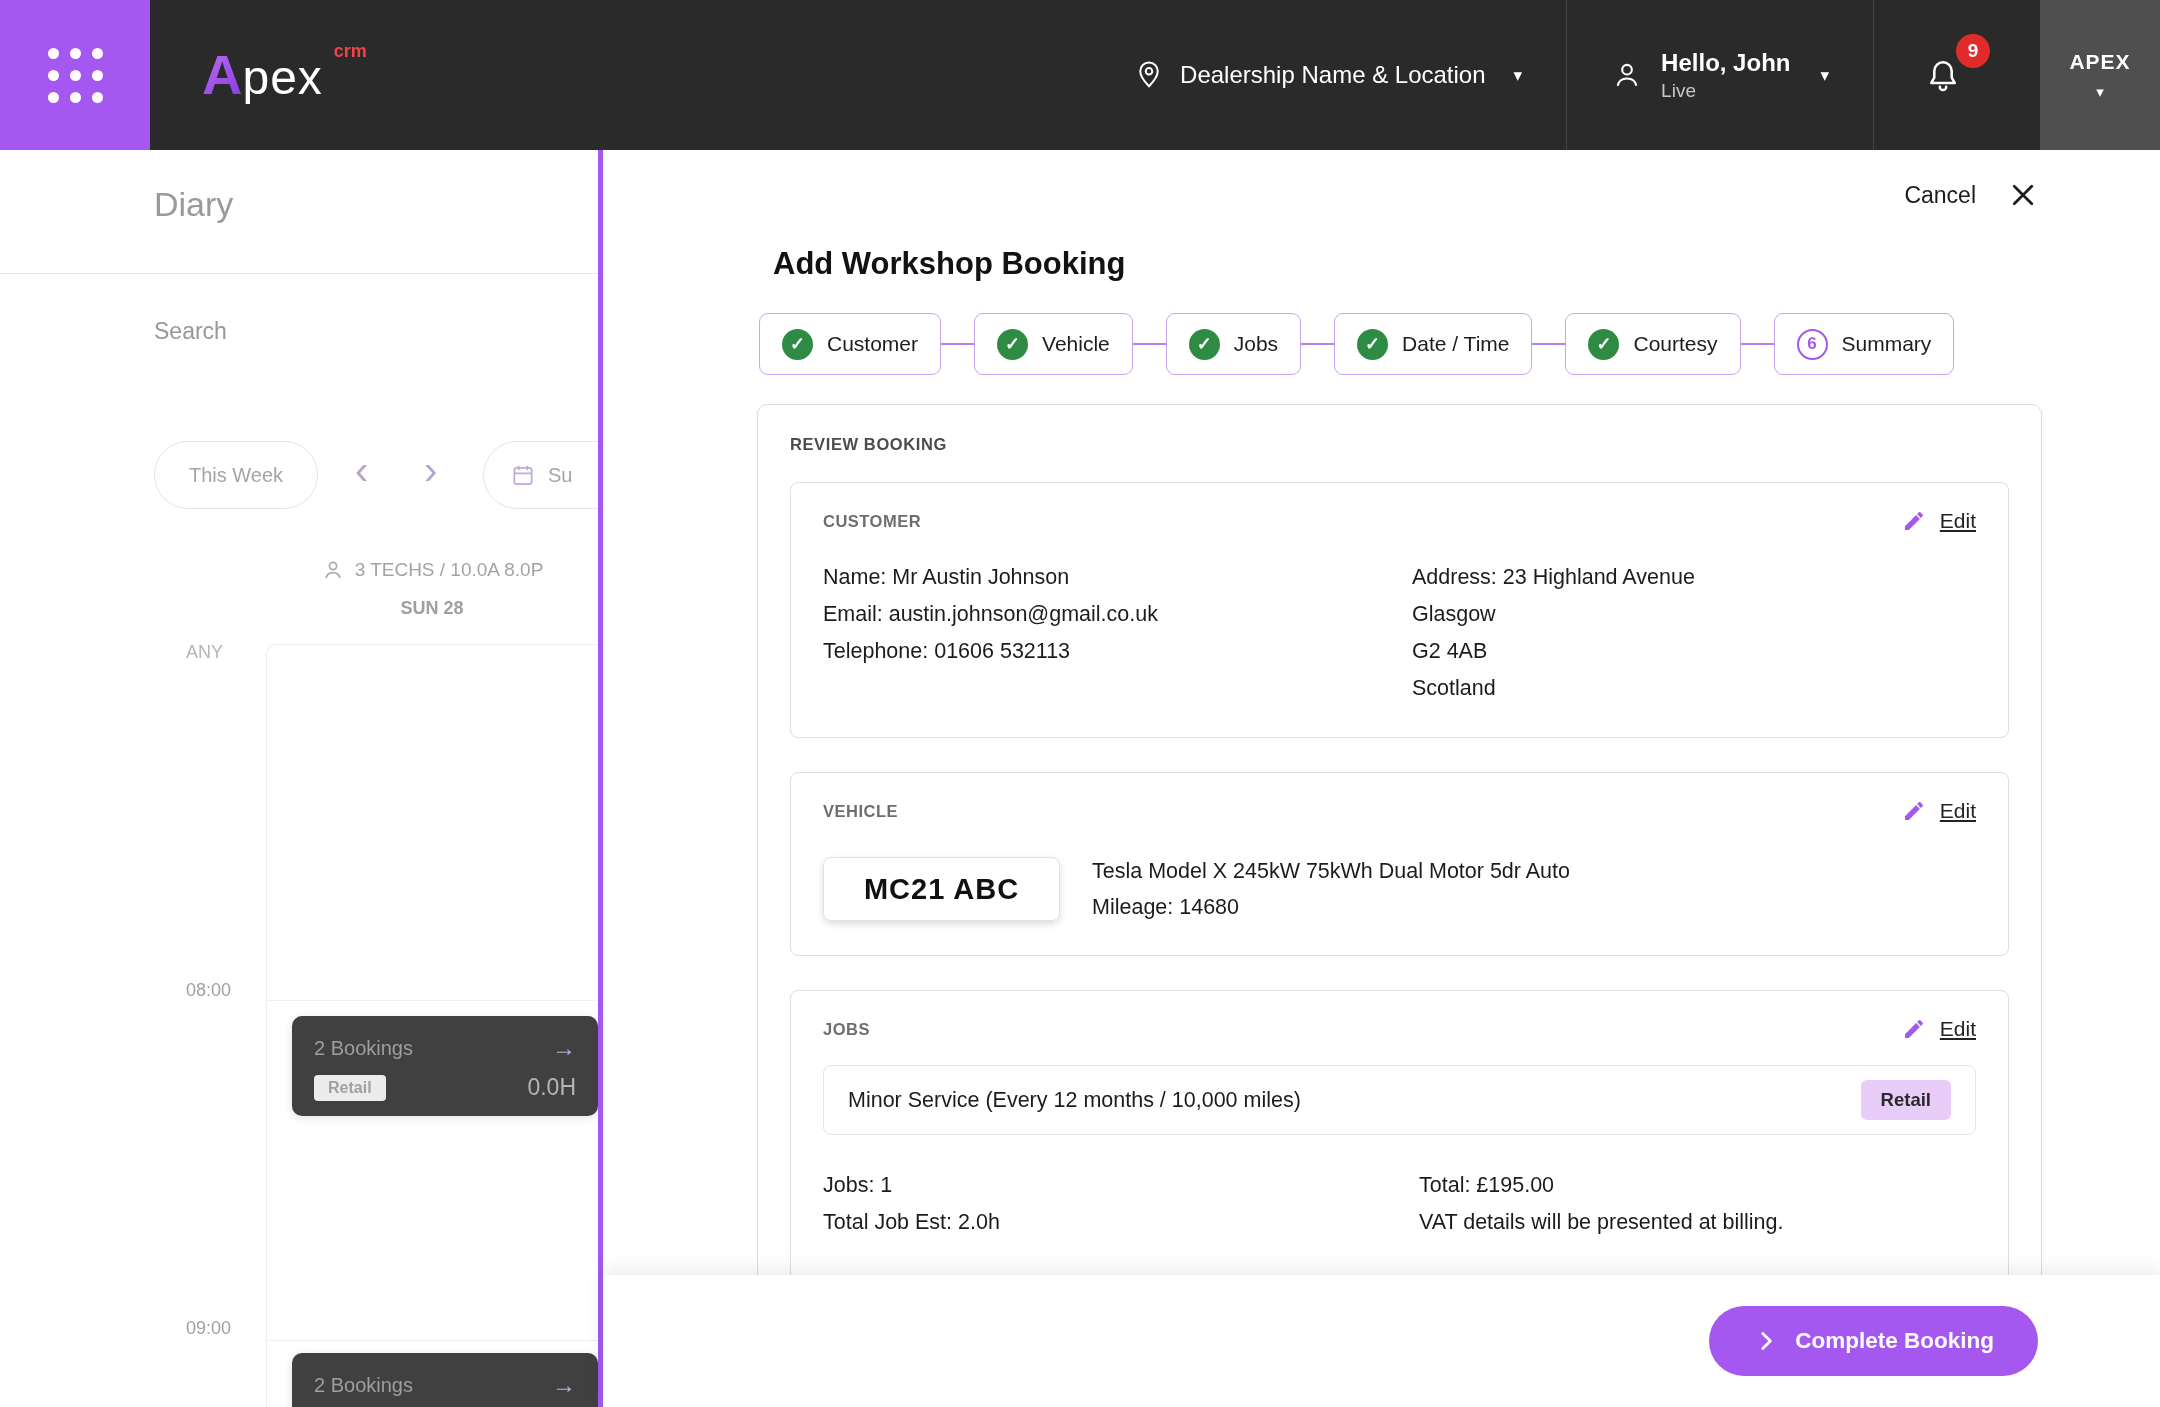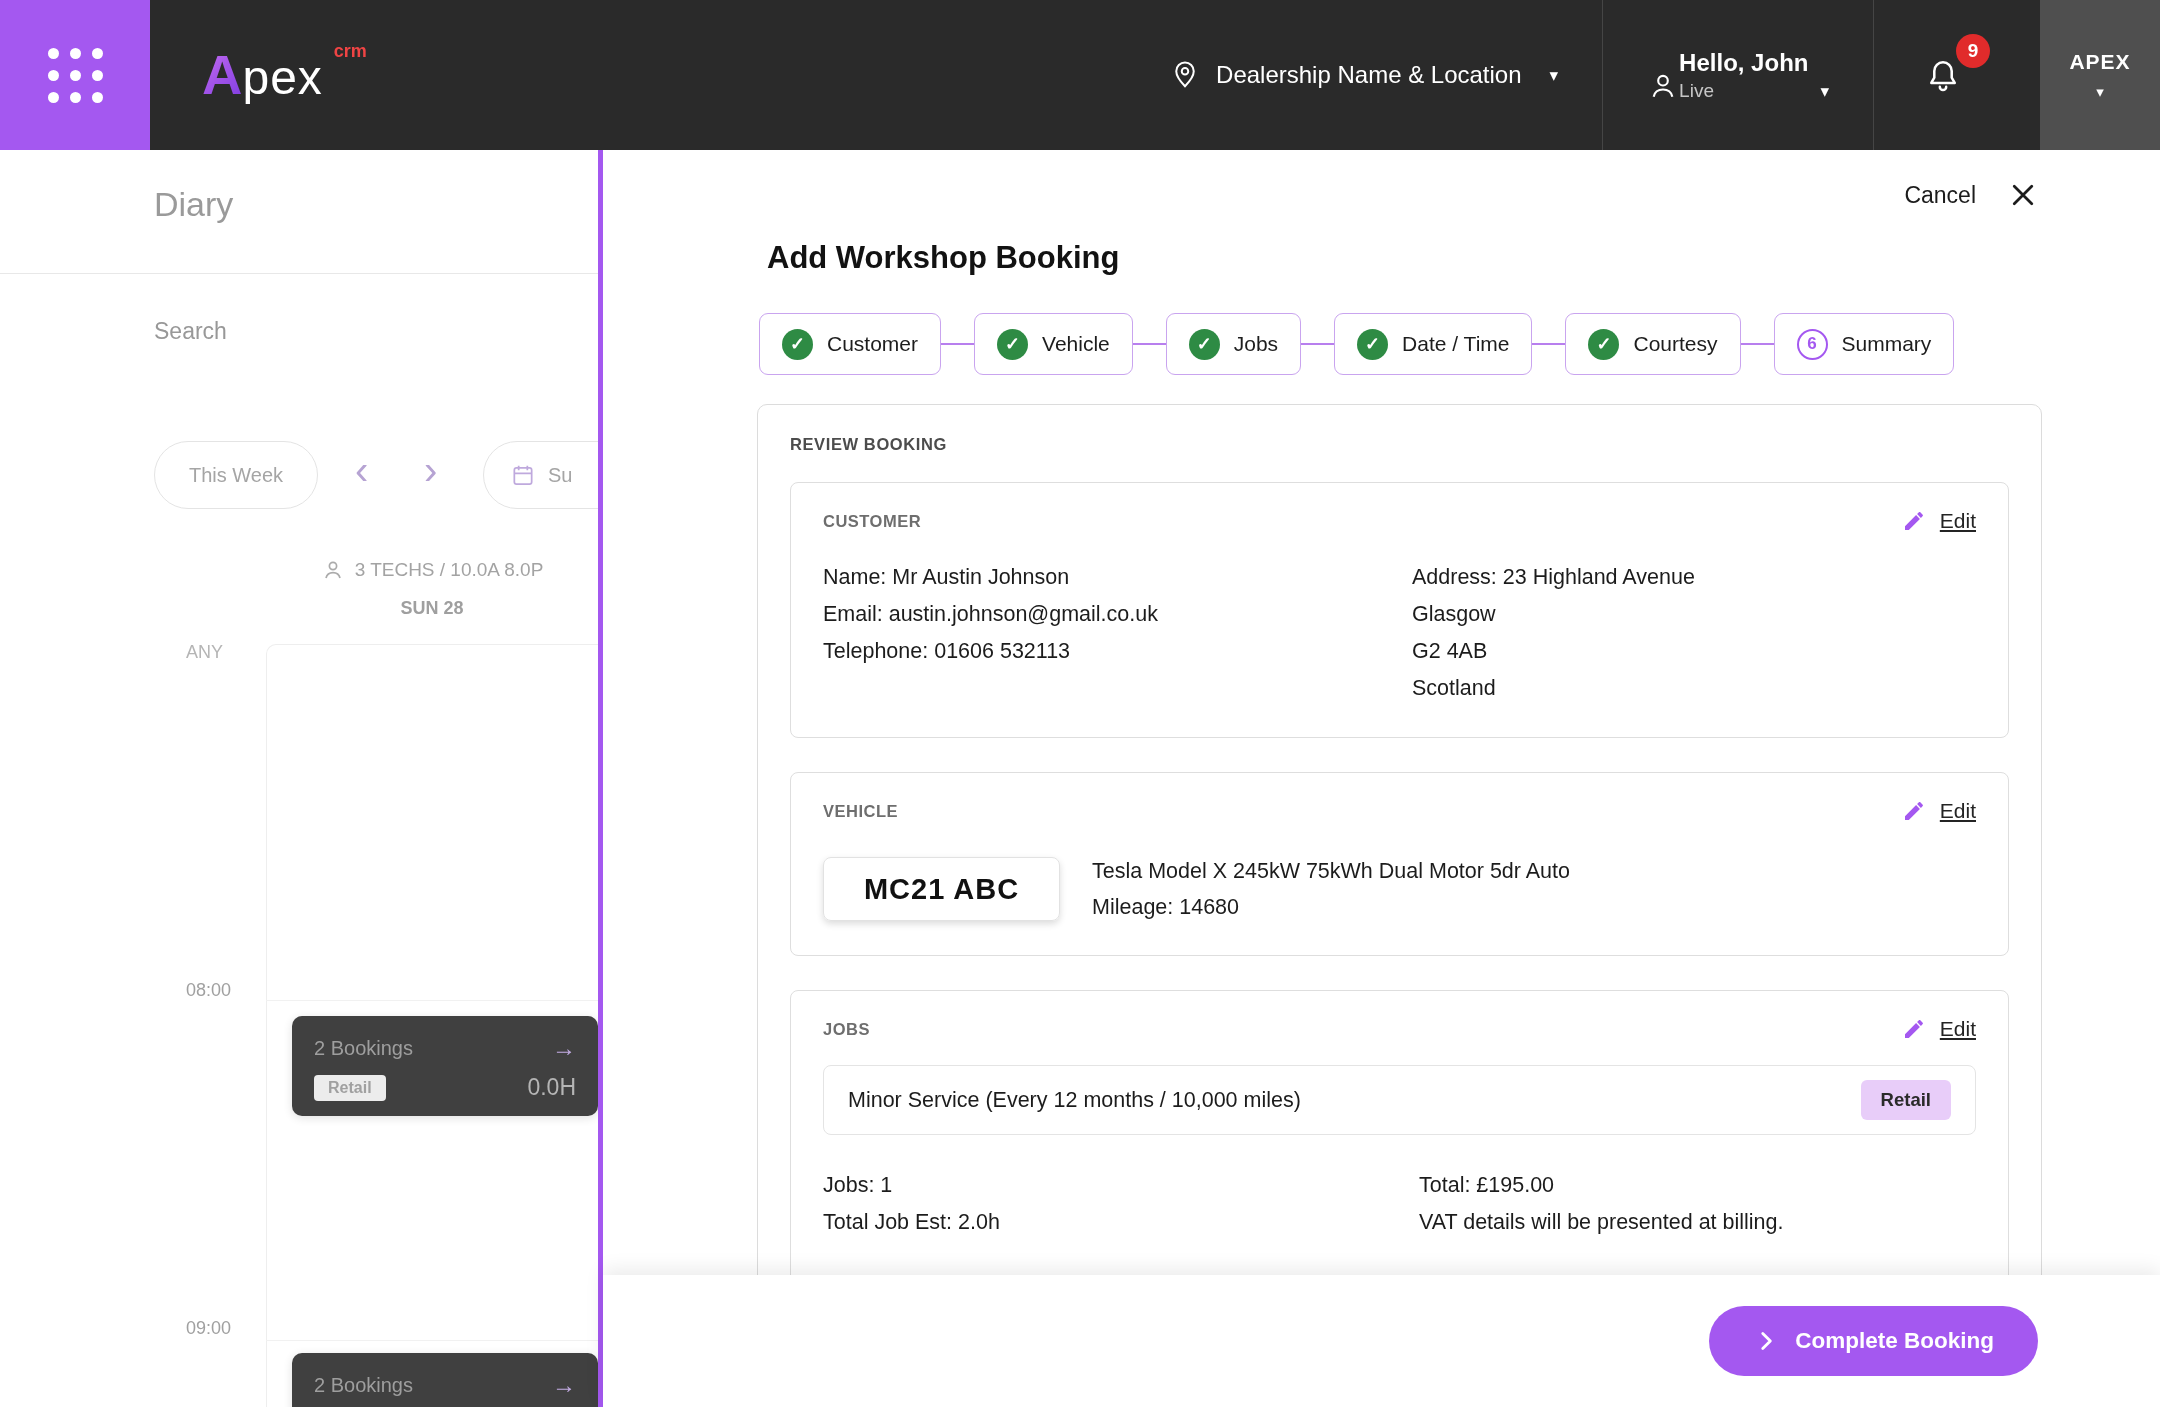--- a/index.html
+++ b/index.html
@@ -14,21 +14,21 @@
   .dot{width:11px;height:11px;border-radius:50%;background:#fff;}
   .brand{margin-left:52px;position:relative;display:flex;align-items:baseline;padding-right:44px;cursor:pointer;}
   .brand-a{font-size:56px;font-weight:700;background:linear-gradient(135deg,#c76df2,#7d3be0);
            -webkit-background-clip:text;background-clip:text;color:transparent;line-height:1;}
   .brand-rest{font-size:48px;font-weight:400;color:#fff;letter-spacing:1px;line-height:1;}
   .brand-sub{position:absolute;top:-6px;right:0;font-size:18px;color:#ef4444;font-weight:700;}
   .tb-right{margin-left:auto;display:flex;align-items:center;height:100%;}
   .dealer{display:flex;align-items:center;gap:16px;color:#fff;font-size:24px;cursor:pointer;padding:0 44px;}
   .caret{font-size:17px;color:#fff;margin-left:12px;}
   .tb-divider{width:1px;height:150px;background:#454545;}
-  .user{display:flex;align-items:flex-end;padding:0 44px;cursor:pointer;}
+  .user{display:flex;align-items:center;gap:18px;padding:0 44px;cursor:pointer;}
   .user-text{display:flex;flex-direction:column;}
   .hello{color:#fff;font-size:24px;font-weight:700;}
   .live{color:#c6c6c6;font-size:19px;margin-top:3px;}
   .bell-wrap{position:relative;padding:0 50px;cursor:pointer;display:flex;align-items:center;}
   .badge{position:absolute;top:-22px;right:22px;min-width:34px;height:34px;border-radius:17px;background:#e12b2b;
          color:#fff;font-size:19px;font-weight:700;display:flex;align-items:center;justify-content:center;padding:0 4px;box-sizing:border-box;}
   .apex-sq{margin-left:28px;width:120px;height:150px;background:#4f4f4f;display:flex;flex-direction:column;
            align-items:center;justify-content:center;gap:9px;cursor:pointer;}
   .apex-sq .label{color:#fff;font-size:21px;font-weight:700;letter-spacing:1px;}
   .apex-sq .caret{margin-left:0;font-size:15px;}
@@ -65,21 +65,21 @@
   .bc-bottom{margin-top:12px;display:flex;align-items:center;justify-content:space-between;}
   .bc-tag{background:#ececec;border-radius:4px;padding:4px 14px;font-size:16px;font-weight:600;color:#a0a0a0;}
   .bc-hours{font-size:23px;color:#b5b5b5;}
 
   
   .vline{position:absolute;left:598px;top:150px;bottom:0;width:5px;background:#a458f0;z-index:9;}
   .modal{position:absolute;left:603px;top:150px;right:0;bottom:0;background:#fff;z-index:9;overflow:hidden;}
   .cancel-row{position:absolute;top:30px;right:122px;display:flex;align-items:center;gap:32px;}
   .cancel-label{font-size:23px;color:#1c1c1c;cursor:pointer;}
   .close-x{cursor:pointer;display:flex;align-items:center;}
-  .modal-title{position:absolute;top:82px;left:156px;font-size:31px;font-weight:700;color:#121212;margin:8px;}
+  .modal-title{position:absolute;top:82px;left:156px;font-size:31px;font-weight:700;color:#121212;margin:14px;}
   .stepper{position:absolute;top:163px;left:156px;display:flex;align-items:center;}
   .step{display:inline-flex;align-items:center;gap:14px;padding:0 22px;height:62px;border:1.5px solid #c9a4ef;
         border-radius:9px;background:#fff;box-sizing:border-box;cursor:pointer;}
   .connector{width:33px;height:2px;background:#b87fee;}
   .step-circle{width:31px;height:31px;border-radius:50%;display:flex;align-items:center;justify-content:center;box-sizing:border-box;flex:none;}
   .step-circle.done{background:#2e8b44;color:#fff;font-size:18px;font-weight:700;}
   .step-circle.num{border:2px solid #a458f0;color:#a458f0;background:#fff;font-size:17px;font-weight:700;}
   .step-label{font-size:21px;color:#1d1d1d;white-space:nowrap;}
 
   .review-card{position:absolute;top:254px;left:154px;width:1285px;height:1260px;border:1px solid #dcdcdc;

